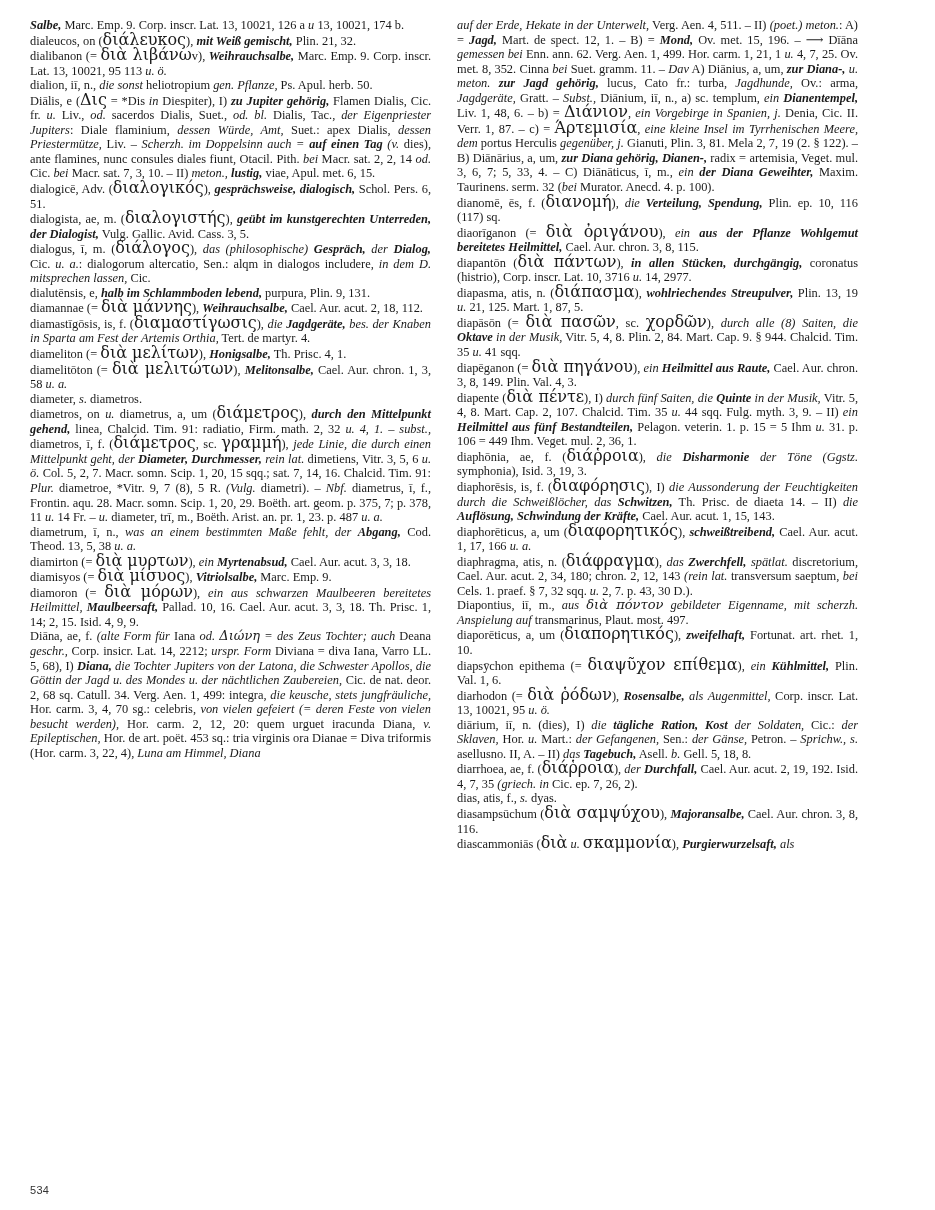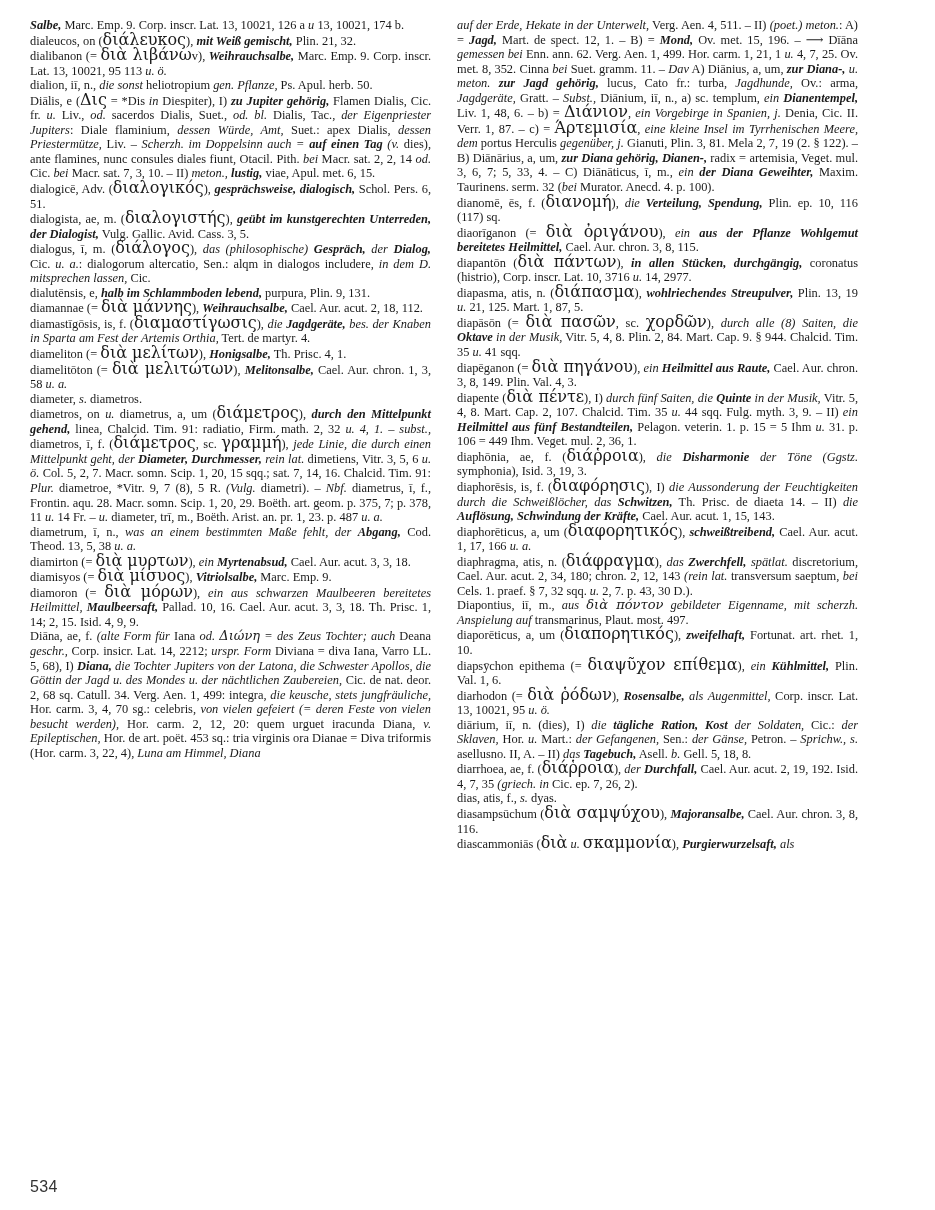--- a/index.html
+++ b/index.html
@@ -59,21 +59,21 @@
   }
   .gri {
     font-family: "DejaVu Serif", "Liberation Serif", serif;
     font-style: italic;
     font-size: 13px;
   }
   .folio {
     position: absolute;
     left: 30px;
     bottom: 14px;
-    font-size: 16px;
+    font-size: 11px;
     font-family: "Liberation Sans", sans-serif;
     color: #333;
     letter-spacing: 0.3px;
   }
   
   .entry:last-child { }
 </style>
 </head>
 <body>
 

